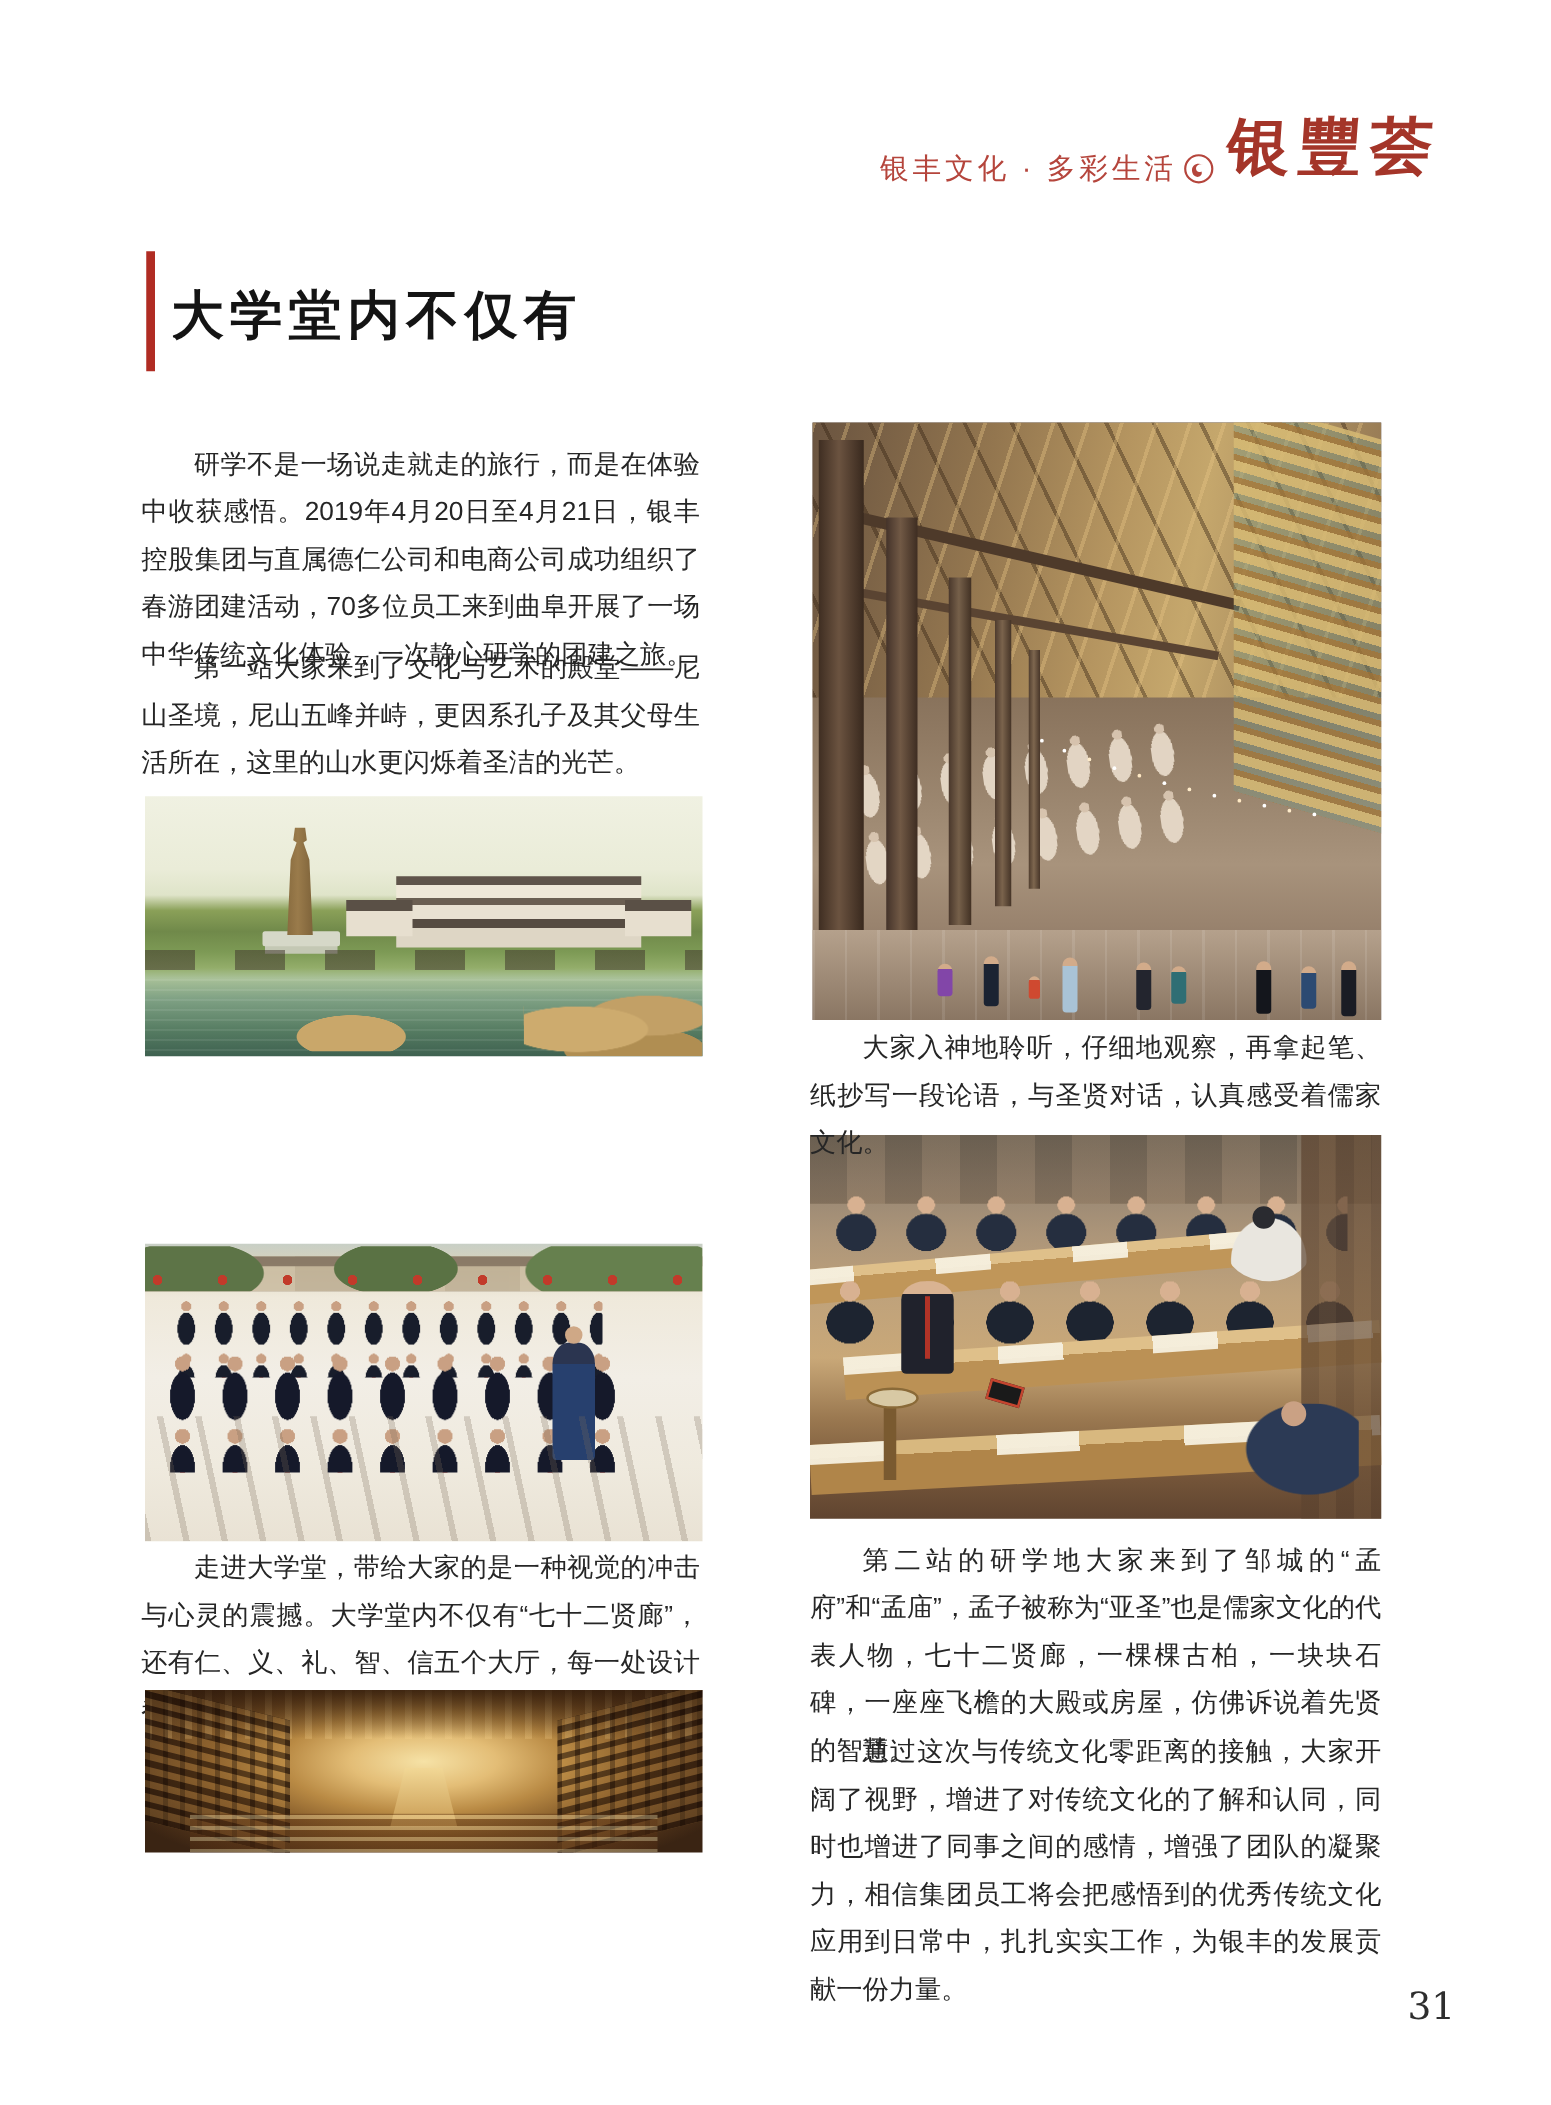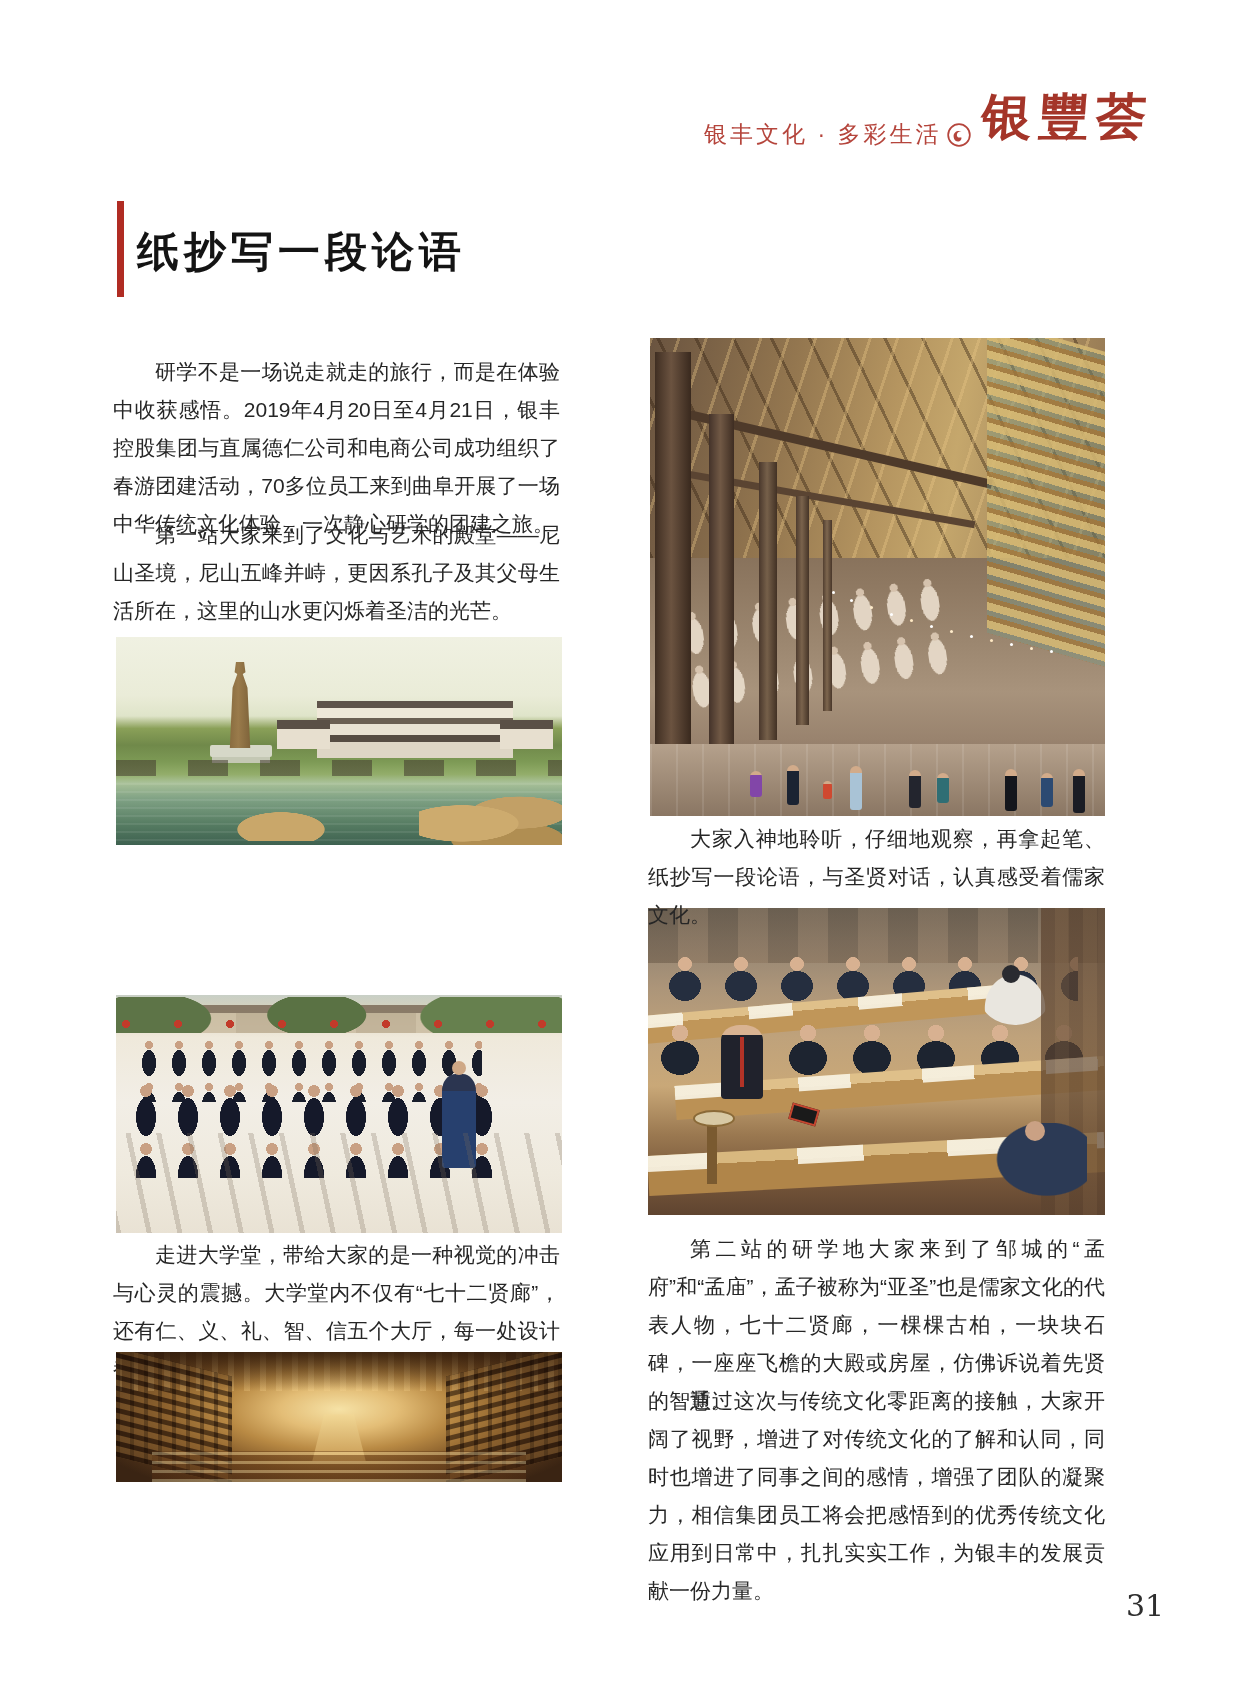--- a/index.html
+++ b/index.html
@@ -220,21 +220,21 @@
 <div class="page">
 
   <div class="tagline">银丰文化 · 多彩生活</div>
   <svg class="logo-swirl" viewBox="0 0 24 24" aria-hidden="true">
     <circle cx="12" cy="12" r="10" fill="none" stroke="#b5453c" stroke-width="1.6"></circle>
     <path d="M7 13c0-4 4-6 8-4-3-1-5 1-5 3 0 2 2 3 4 2 1 2-1 4-3 4-3 0-4-3-4-5z" fill="#b5453c"></path>
   </svg>
   <div class="logo-calligraphy">银豐荟</div>
 
   <div class="title-bar"></div>
-  <h1 class="title"><span>纸抄写一段论语</span><br></h1>
+  <h1 class="title"><span>大学堂内不仅有</span><br></h1>
 
   <p id="p1" class="para para-l">研学不是一场说走就走的旅行，而是在体验中收获感悟。2019年4月20日至4月21日，银丰控股集团与直属德仁公司和电商公司成功组织了春游团建活动，70多位员工来到曲阜开展了一场中华传统文化体验，一次静心研学的团建之旅。</p>
   <p id="p2" class="para para-l">第一站大家来到了文化与艺术的殿堂——尼山圣境，尼山五峰并峙，更因系孔子及其父母生活所在，这里的山水更闪烁着圣洁的光芒。</p>
   <p id="p4" class="para para-l">走进大学堂，带给大家的是一种视觉的冲击与心灵的震撼。大学堂内不仅有“七十二贤廊”，还有仁、义、礼、智、信五个大厅，每一处设计都非常考究。</p>
 
   <div id="ph1" class="photo">
     <div class="ph1-pedestal"></div>
     <div class="ph1-statue"></div>
     <div class="ph1-building"></div>
     <div class="ph1-wing-l"></div>

